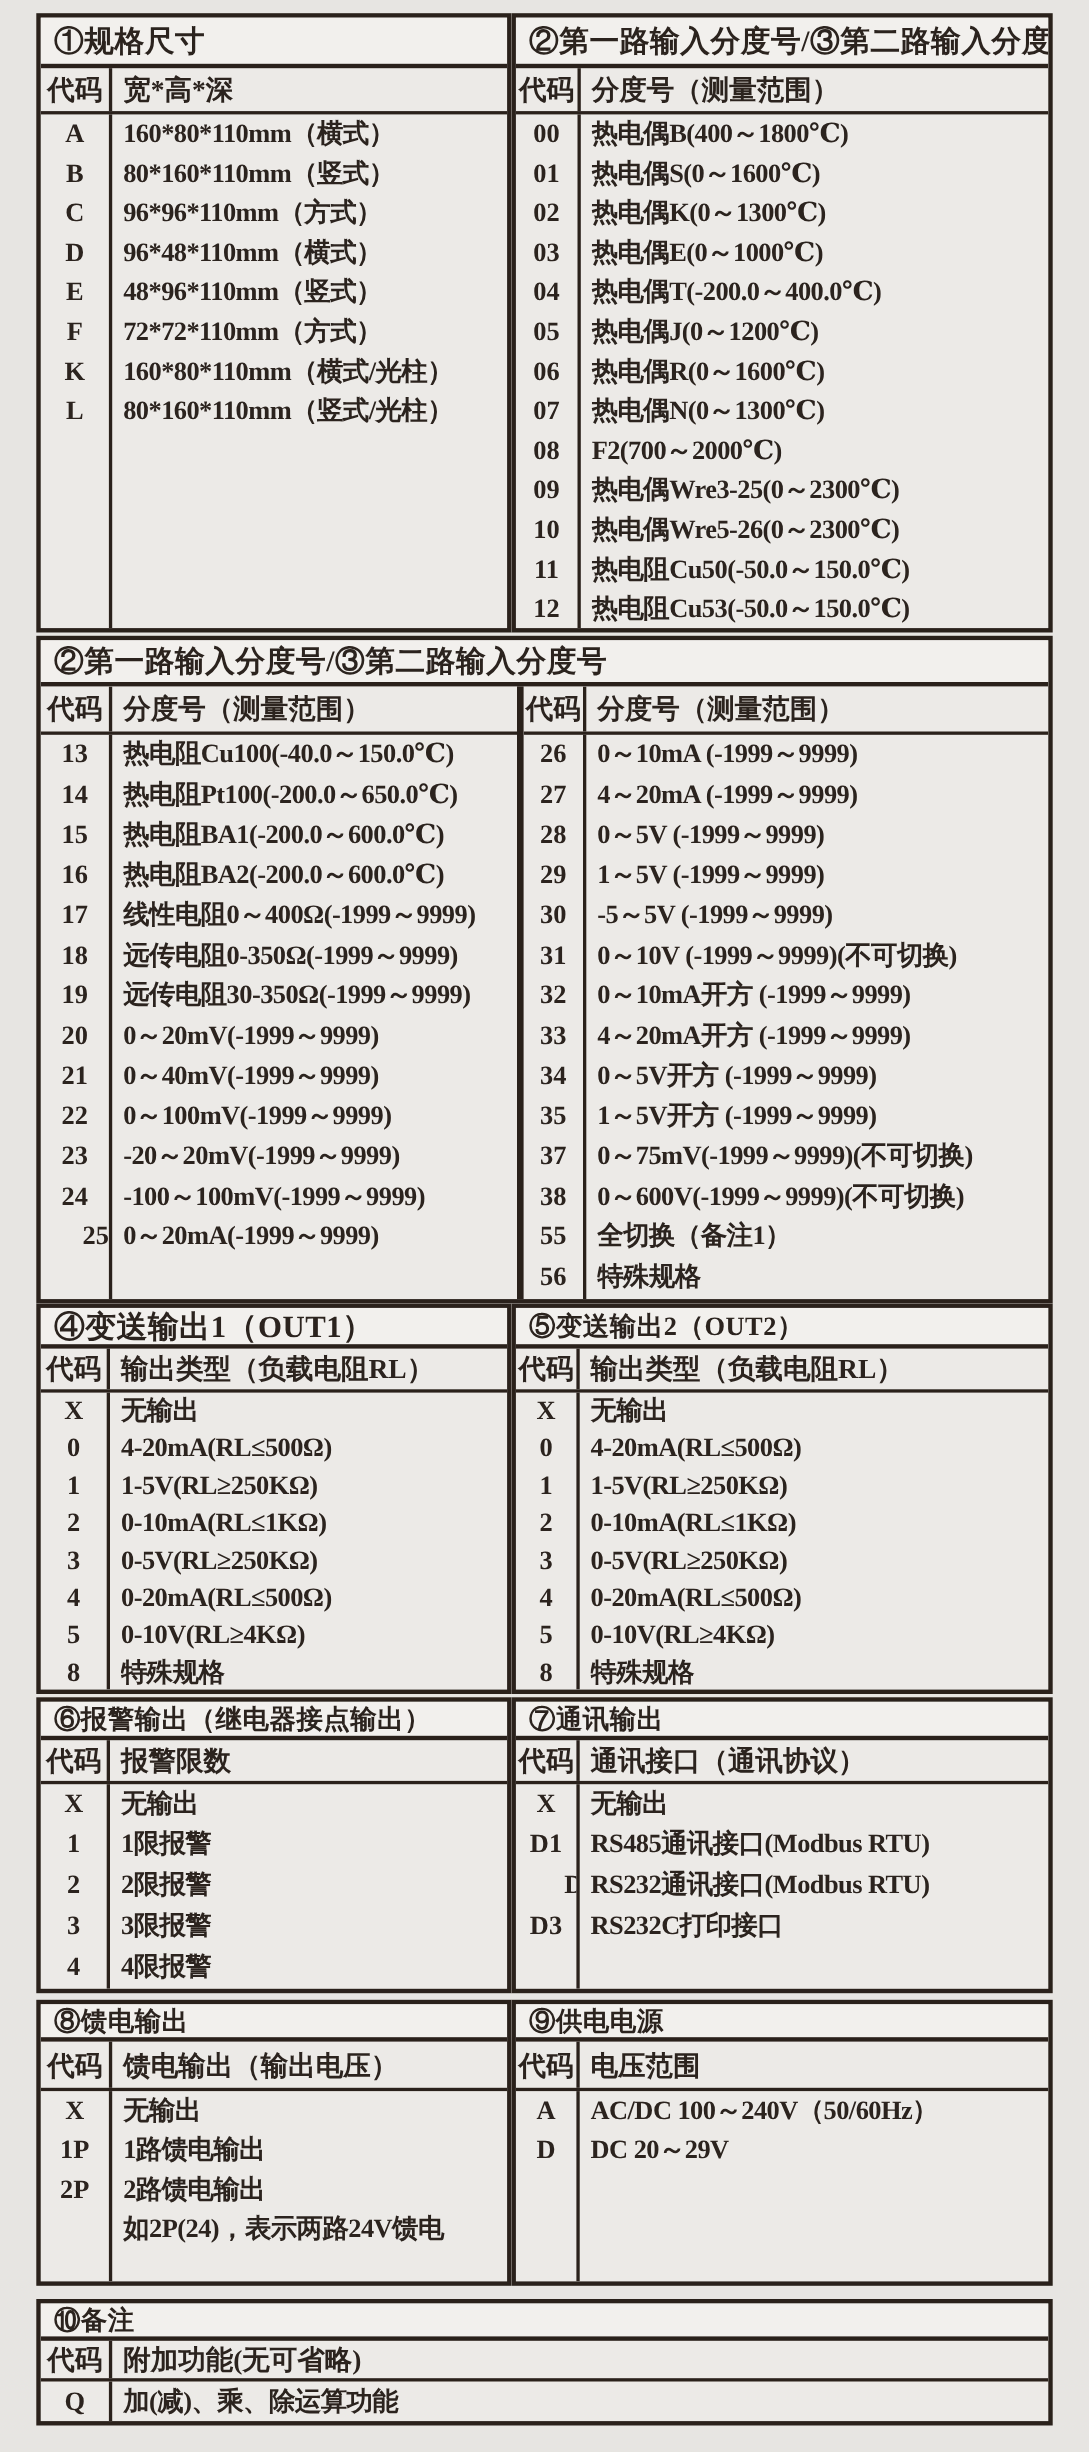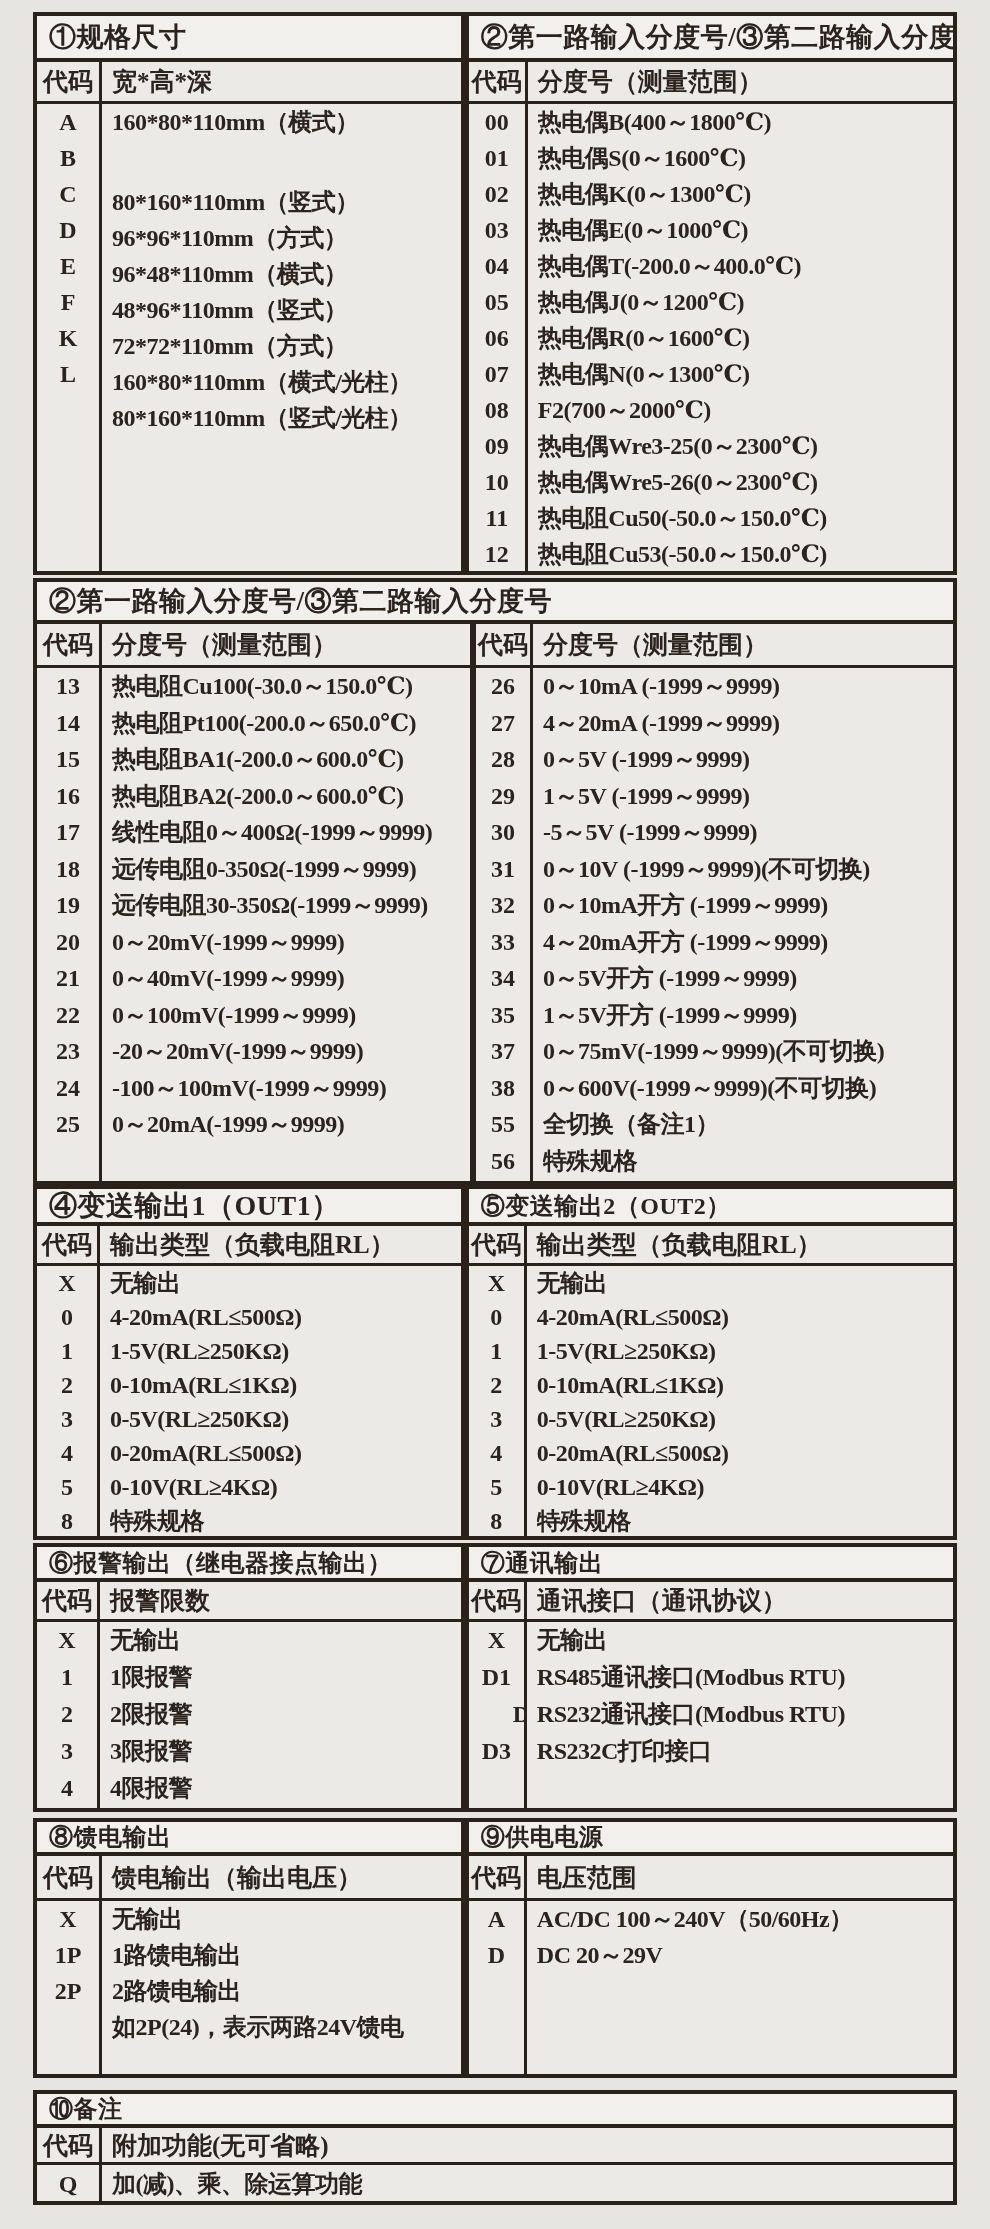--- a/index.html
+++ b/index.html
@@ -60,21 +60,21 @@
             <div class="ln" style="height: 36px; line-height: 36px;">B</div>
             <div class="ln" style="height: 36px; line-height: 36px;">C</div>
             <div class="ln" style="height: 36px; line-height: 36px;">D</div>
             <div class="ln" style="height: 36px; line-height: 36px;">E</div>
             <div class="ln" style="height: 36px; line-height: 36px;">F</div>
             <div class="ln" style="height: 36px; line-height: 36px;">K</div>
             <div class="ln" style="height: 36px; line-height: 36px;">L</div>
           </div>
           <div class="dcol">
             <div class="ln dln" style="height: 36px; line-height: 36px;">160*80*110mm（横式）</div>
-            <div class="ln dln" style="height: 36px; line-height: 36px; margin-top: 44px;">80*160*110mm（竖式）</div>
+            <div class="ln dln" style="height: 36px; line-height: 36px;">80*160*110mm（竖式）</div>
             <div class="ln dln" style="height: 36px; line-height: 36px;">96*96*110mm（方式）</div>
             <div class="ln dln" style="height: 36px; line-height: 36px;">96*48*110mm（横式）</div>
             <div class="ln dln" style="height: 36px; line-height: 36px;">48*96*110mm（竖式）</div>
             <div class="ln dln" style="height: 36px; line-height: 36px;">72*72*110mm（方式）</div>
             <div class="ln dln" style="height: 36px; line-height: 36px;">160*80*110mm（横式/光柱）</div>
             <div class="ln dln" style="height: 36px; line-height: 36px;">80*160*110mm（竖式/光柱）</div>
           </div>
         </div>
       </div>
       <div class="sec" style="width: 498px;">
@@ -133,24 +133,24 @@
                 <div class="ln" style="height: 36.5px; line-height: 36.5px;">15</div>
                 <div class="ln" style="height: 36.5px; line-height: 36.5px;">16</div>
                 <div class="ln" style="height: 36.5px; line-height: 36.5px;">17</div>
                 <div class="ln" style="height: 36.5px; line-height: 36.5px;">18</div>
                 <div class="ln" style="height: 36.5px; line-height: 36.5px;">19</div>
                 <div class="ln" style="height: 36.5px; line-height: 36.5px;">20</div>
                 <div class="ln" style="height: 36.5px; line-height: 36.5px;">21</div>
                 <div class="ln" style="height: 36.5px; line-height: 36.5px;">22</div>
                 <div class="ln" style="height: 36.5px; line-height: 36.5px;">23</div>
                 <div class="ln" style="height: 36.5px; line-height: 36.5px;">24</div>
-                <div class="ln" style="height: 36.5px; line-height: 36.5px;">25</div>
+                <div class="ln" style="height: 36.5px; line-height: 36.5px; text-align: right;">25</div>
               </div>
               <div class="dcol">
-                <div class="ln dln" style="height: 36.5px; line-height: 36.5px;">热电阻Cu100(-30.0～150.0℃)</div>
+                <div class="ln dln" style="height: 36.5px; line-height: 36.5px;">热电阻Cu100(-40.0～150.0℃)</div>
                 <div class="ln dln" style="height: 36.5px; line-height: 36.5px;">热电阻Pt100(-200.0～650.0℃)</div>
                 <div class="ln dln" style="height: 36.5px; line-height: 36.5px;">热电阻BA1(-200.0～600.0℃)</div>
                 <div class="ln dln" style="height: 36.5px; line-height: 36.5px;">热电阻BA2(-200.0～600.0℃)</div>
                 <div class="ln dln" style="height: 36.5px; line-height: 36.5px;">线性电阻0～400Ω(-1999～9999)</div>
                 <div class="ln dln" style="height: 36.5px; line-height: 36.5px;">远传电阻0-350Ω(-1999～9999)</div>
                 <div class="ln dln" style="height: 36.5px; line-height: 36.5px;">远传电阻30-350Ω(-1999～9999)</div>
                 <div class="ln dln" style="height: 36.5px; line-height: 36.5px;">0～20mV(-1999～9999)</div>
                 <div class="ln dln" style="height: 36.5px; line-height: 36.5px;">0～40mV(-1999～9999)</div>
                 <div class="ln dln" style="height: 36.5px; line-height: 36.5px;">0～100mV(-1999～9999)</div>
                 <div class="ln dln" style="height: 36.5px; line-height: 36.5px;">-20～20mV(-1999～9999)</div>

